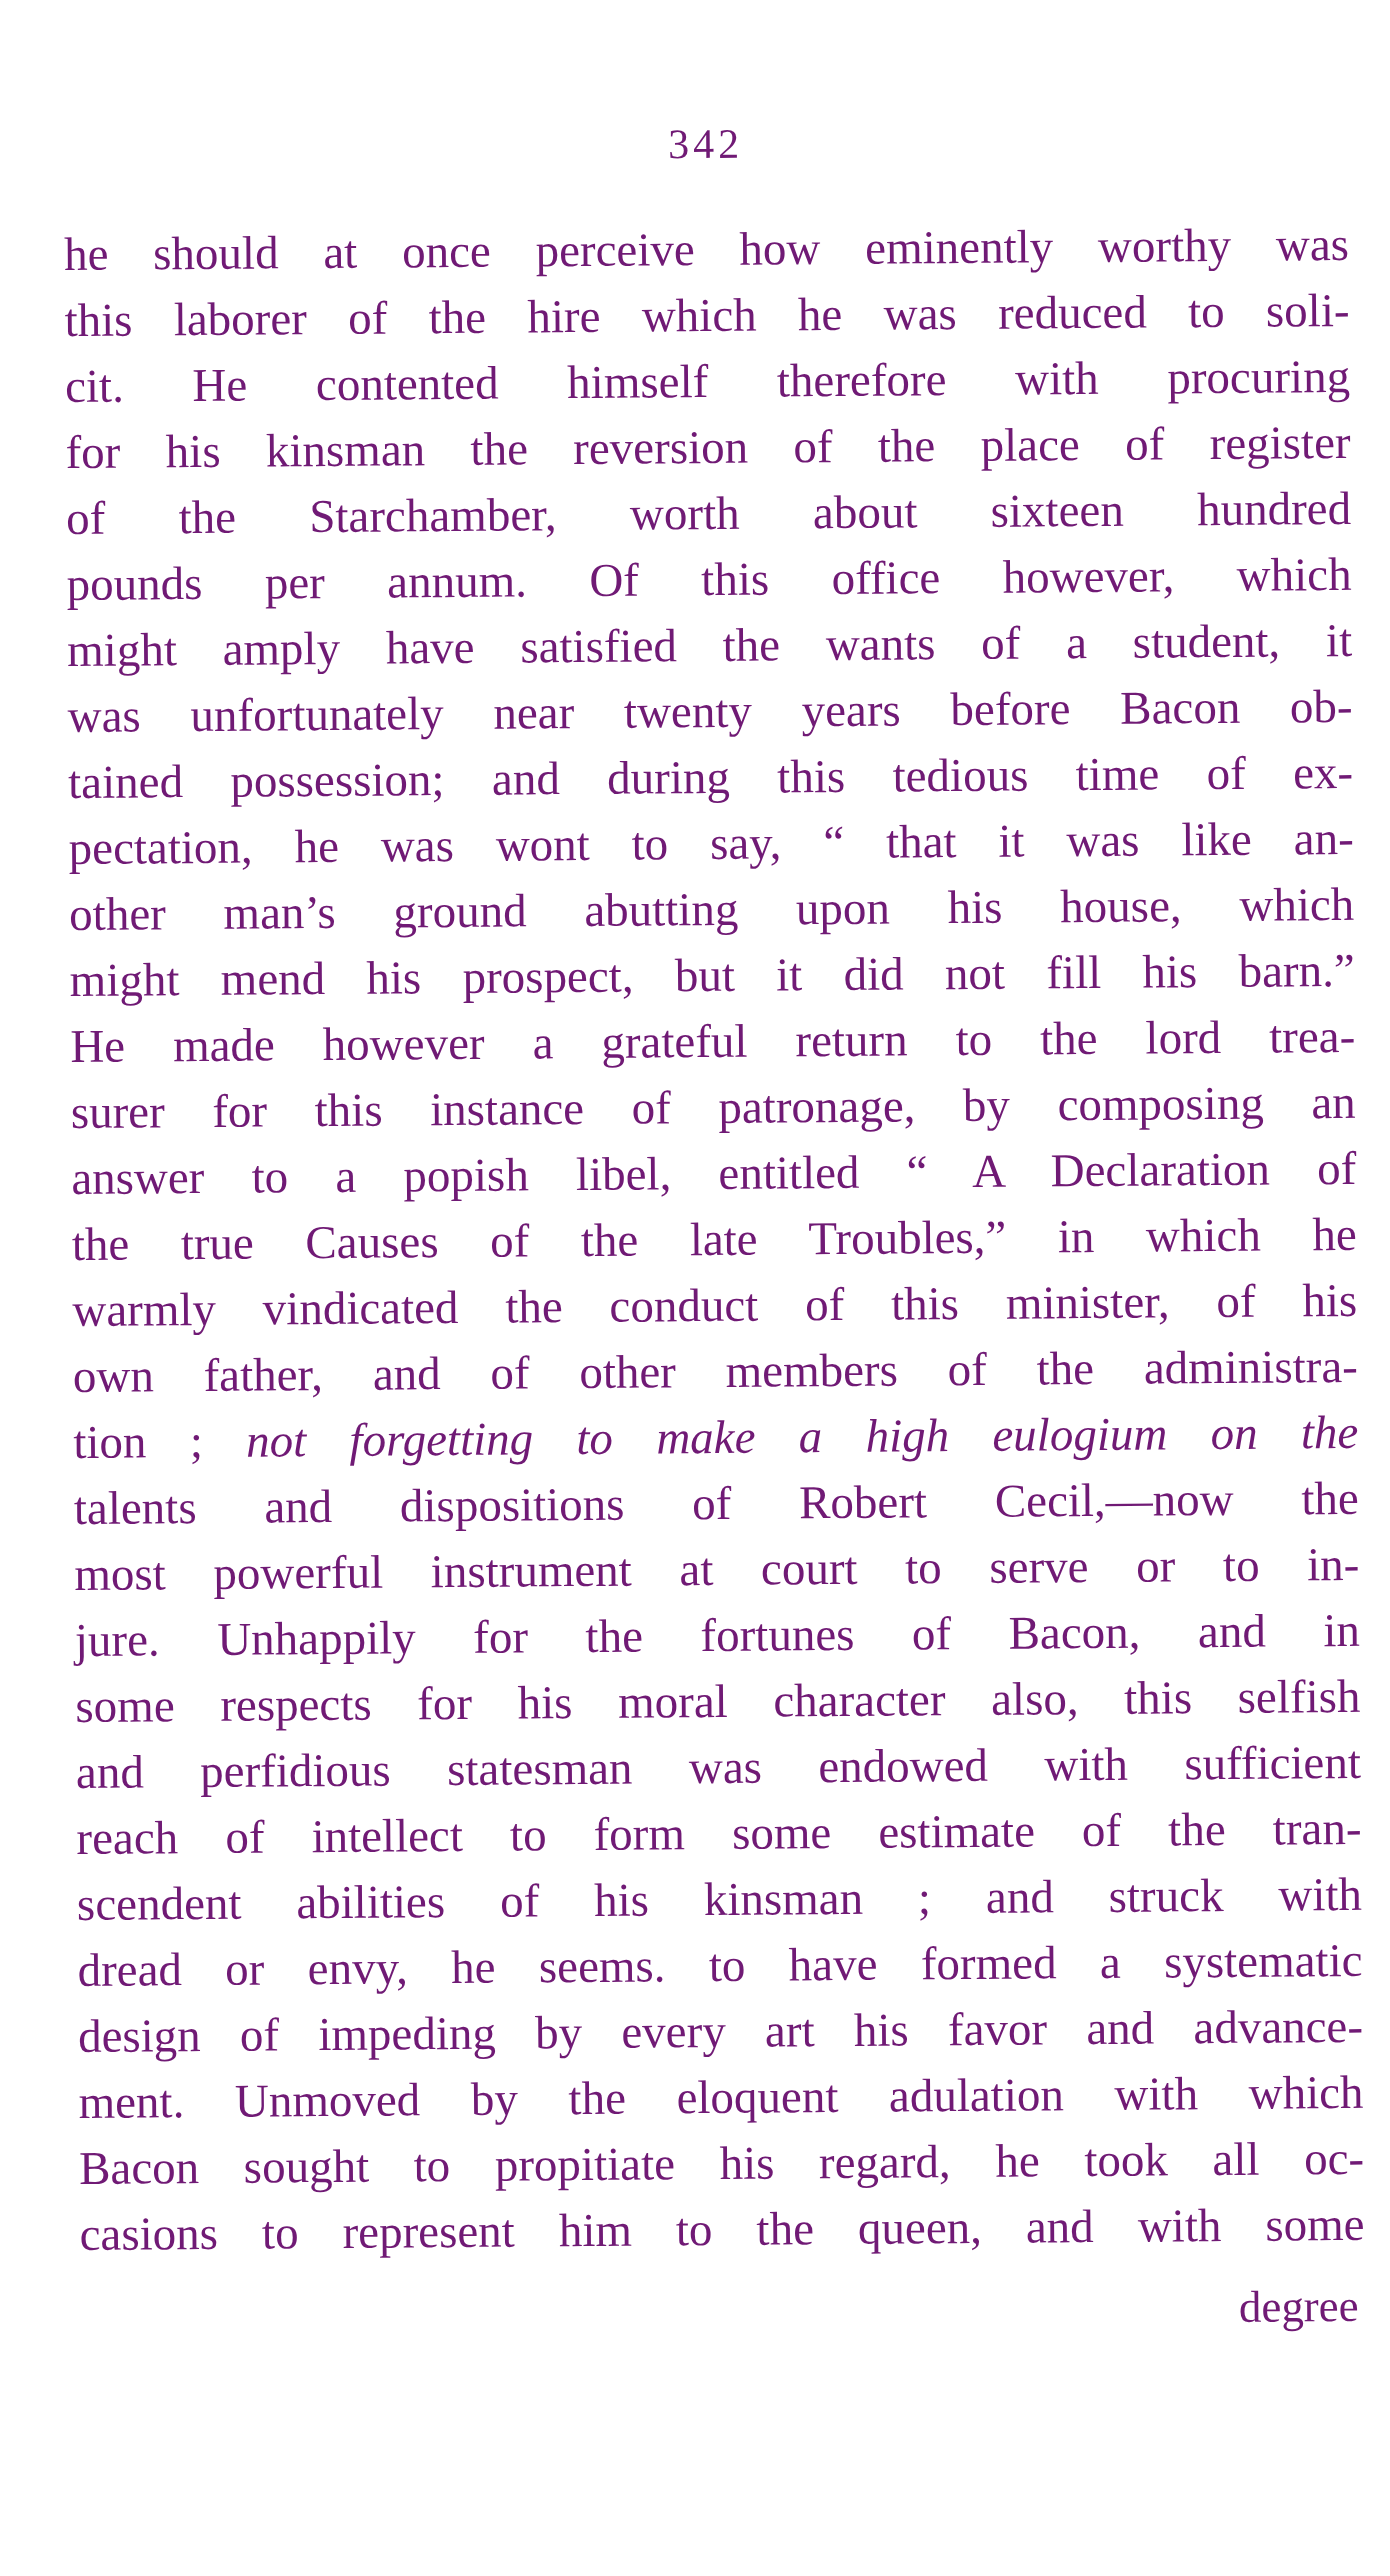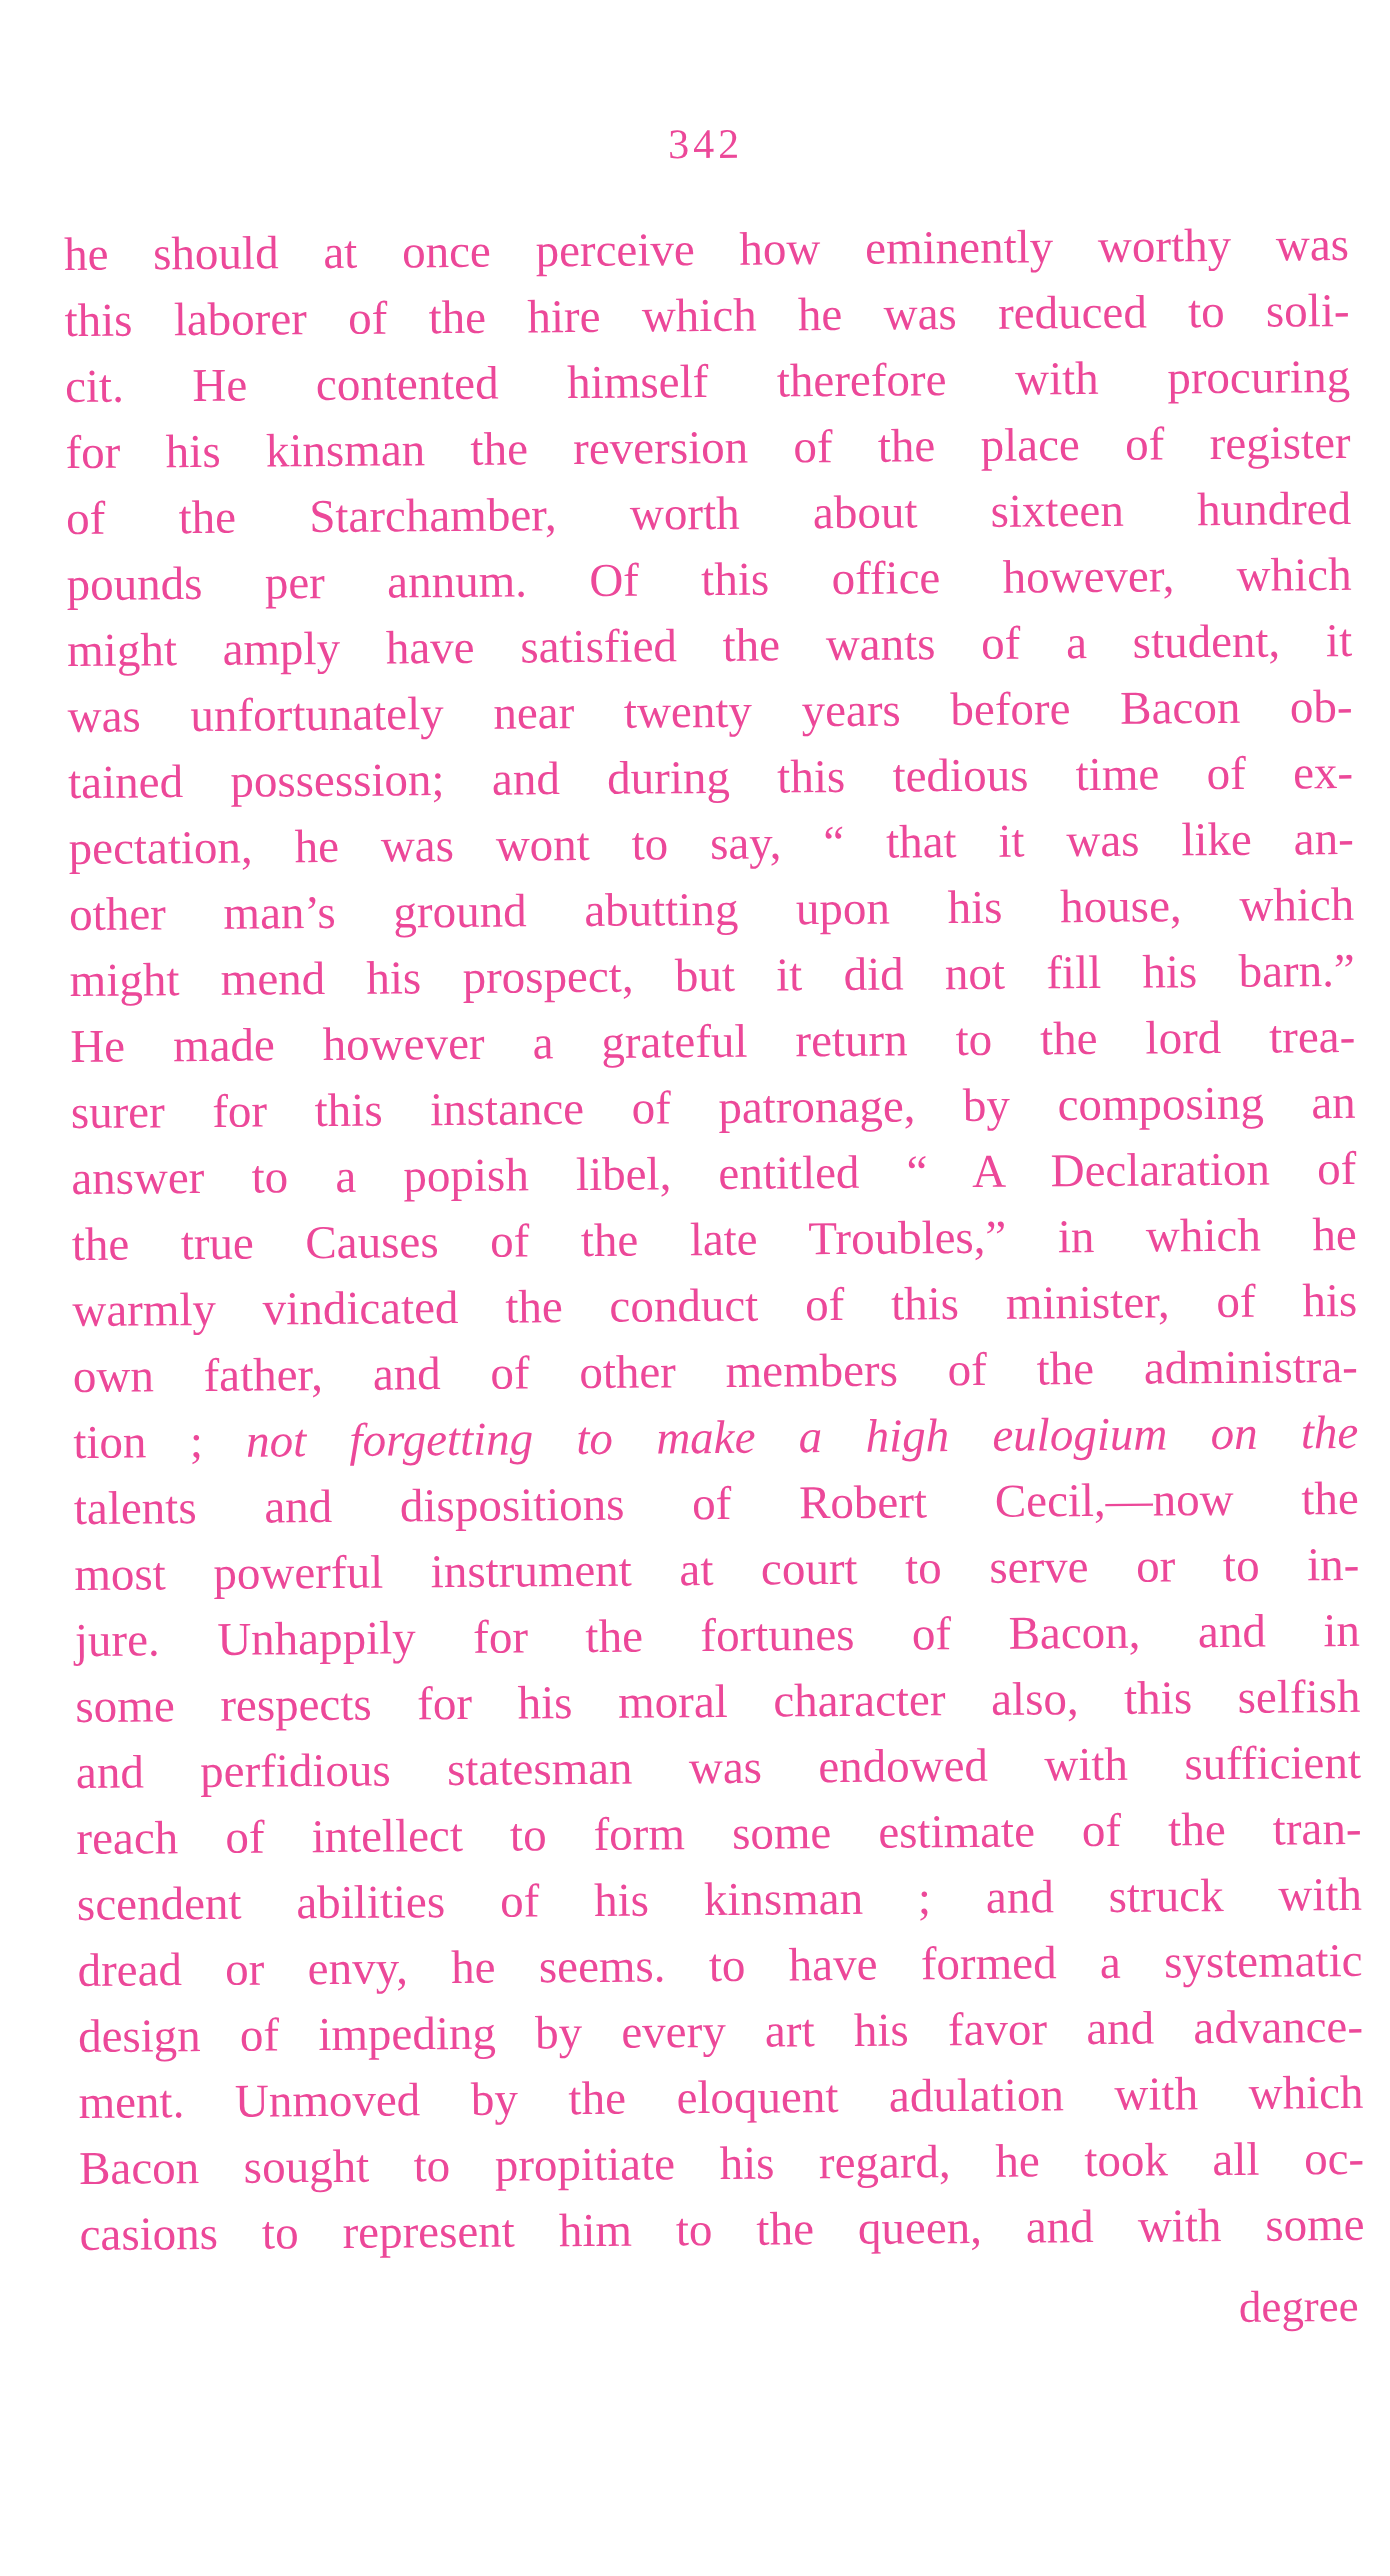--- a/index.html
+++ b/index.html
@@ -7,21 +7,21 @@
     padding: 0;
     background: #ffffff;
   }
   .page {
     position: relative;
     width: 1390px;
     height: 2576px;
     background: #ffffff;
     overflow: hidden;
     font-family: "Liberation Serif", "DejaVu Serif", serif;
-    color: #ec4899;
+    color: #701a75;
   }
   .content {
     position: absolute;
     left: 63px;
     top: 120px;
     width: 1285px;
     transform: rotate(-0.45deg);
     transform-origin: 50% 0;
   }
   .page-number {

